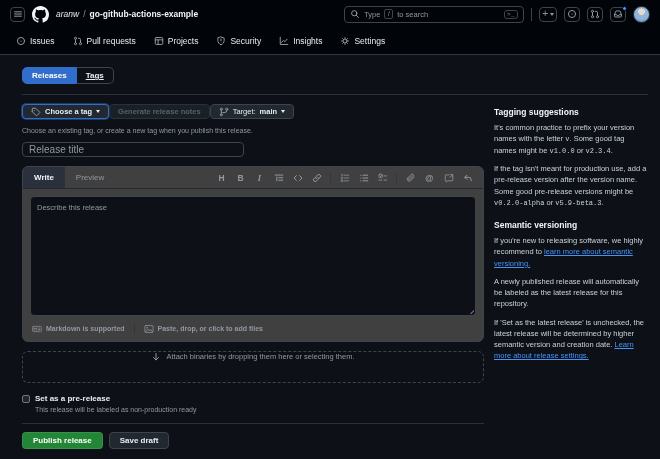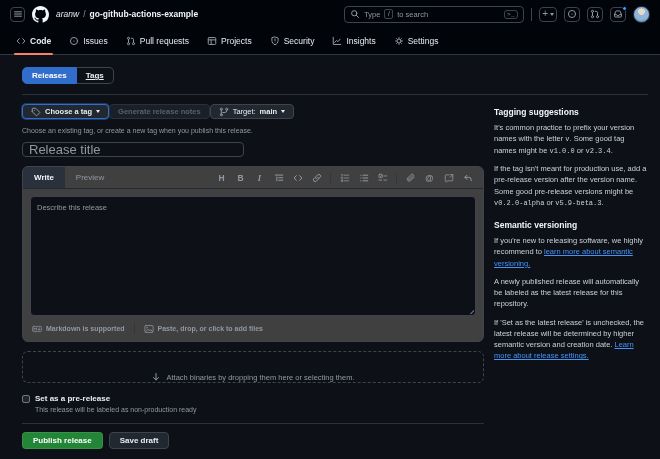--- a/index.html
+++ b/index.html
@@ -95,21 +95,21 @@
   .btn .bicon { color:#9198a1; }
   .btn.focus { border:1px solid #316dca; box-shadow:0 0 0 1px rgba(49,109,202,.45); }
   .btn.disabled { background:#1a2027; border-color:#2b3138; color:#586069; cursor:default; }
   .btn .light { font-weight:normal; }
 
   .caption { margin-top:8px; font-size:7px; color:#9198a1; }
 
   .titleinput {
     display:block; margin-top:8px; width:222px; height:15px;
     background:#0d1117; border:1px solid #3d444d; border-radius:4px;
-    color:#e6edf3; font-size:13px; padding:0 6px;
+    color:#e6edf3; font-size:10px; padding:0 6px;
     font-family:"Liberation Sans", sans-serif; outline:none;
   }
   .titleinput::placeholder { color:#9198a1; }
 
   
   .editor { margin-top:9px; border:1px solid #3d444d; border-radius:6px; background:#404040; }
   .edhead { display:flex; align-items:stretch; height:22px; border-bottom:1px solid #232a33; }
   .edtab { display:flex; align-items:center; padding:0 11px; font-size:8px; cursor:pointer; }
   .edtab.on { background:#2a313c; color:#f0f6fc; font-weight:bold; border-top-left-radius:5px; }
   .edtab.off { color:#9198a1; }
@@ -132,21 +132,21 @@
     background:repeating-linear-gradient(315deg, transparent 0 2px, #565e68 2px 3px);
     clip-path:polygon(100% 0, 100% 100%, 0 100%);
   }
   .edfoot { display:flex; align-items:center; gap:9px; padding:0 9px 7px 9px; }
   .footnote { display:flex; align-items:center; gap:4px; font-size:7px; font-weight:bold; color:#9198a1; cursor:pointer; }
   .fsep { width:1px; height:11px; background:#2f3742; }
 
   
   .attach {
     margin-top:9px; height:32px; border:1px dashed #3d444d; border-radius:6px;
-    display:flex; align-items:flex-end; justify-content:center; gap:5px;
+    display:flex; align-items:flex-start; justify-content:center; gap:5px;
     color:#9198a1; font-size:7.5px; cursor:pointer;
   }
   .prerelease { margin-top:11px; display:flex; gap:5px; }
   .checkbox {
     width:8px; height:8px; margin-top:1px; border:1px solid #6e7681; border-radius:2px;
     background:#21262d; cursor:pointer; flex:none;
   }
   .prelabel { font-size:8px; font-weight:bold; color:#e6edf3; cursor:pointer; }
   .predesc { font-size:7px; color:#9198a1; margin-top:3px; font-weight:normal; }
   .actions { display:flex; gap:6px; margin-top:8px; padding-bottom:14px; }
@@ -230,28 +230,20 @@
             <svg width="10" height="10" viewBox="0 0 16 16" fill="none" stroke="currentColor" stroke-width="1.6" stroke-linecap="round" stroke-linejoin="round">
               <path d="M2.5 9 4.4 3.8a1 1 0 0 1 .95-.68h5.3a1 1 0 0 1 .95.68L13.5 9v2.8a1 1 0 0 1-1 1h-9a1 1 0 0 1-1-1Z"></path>
               <path d="M2.5 9h3.2l1 1.6h2.6l1-1.6h3.2"></path>
             </svg>
           </span>
         <span class="notifdot"></span>
       </button>
       <div class="avatar"></div>
     </div>
     <nav class="reponav" id="repo-nav">
-        <a class="navtab active">
-          <span class="nicon">
-            <svg width="10" height="10" viewBox="0 0 16 16" fill="none" stroke="currentColor" stroke-width="1.6" stroke-linecap="round" stroke-linejoin="round">
-              <path d="M5.3 4.2 1.8 8l3.5 3.8M10.7 4.2 14.2 8l-3.5 3.8"></path>
-            </svg>
-          </span>
-          <span>Code</span>
-        </a>
         <a class="navtab">
           <span class="nicon">
             <svg width="10" height="10" viewBox="0 0 16 16" fill="none" stroke="currentColor" stroke-width="1.6" stroke-linecap="round" stroke-linejoin="round">
               <circle cx="8" cy="8" r="5.7"></circle>
               <circle cx="8" cy="8" r="1" fill="currentColor" stroke="none"></circle>
             </svg>
           </span>
           <span>Issues</span>
         </a>
         <a class="navtab">

